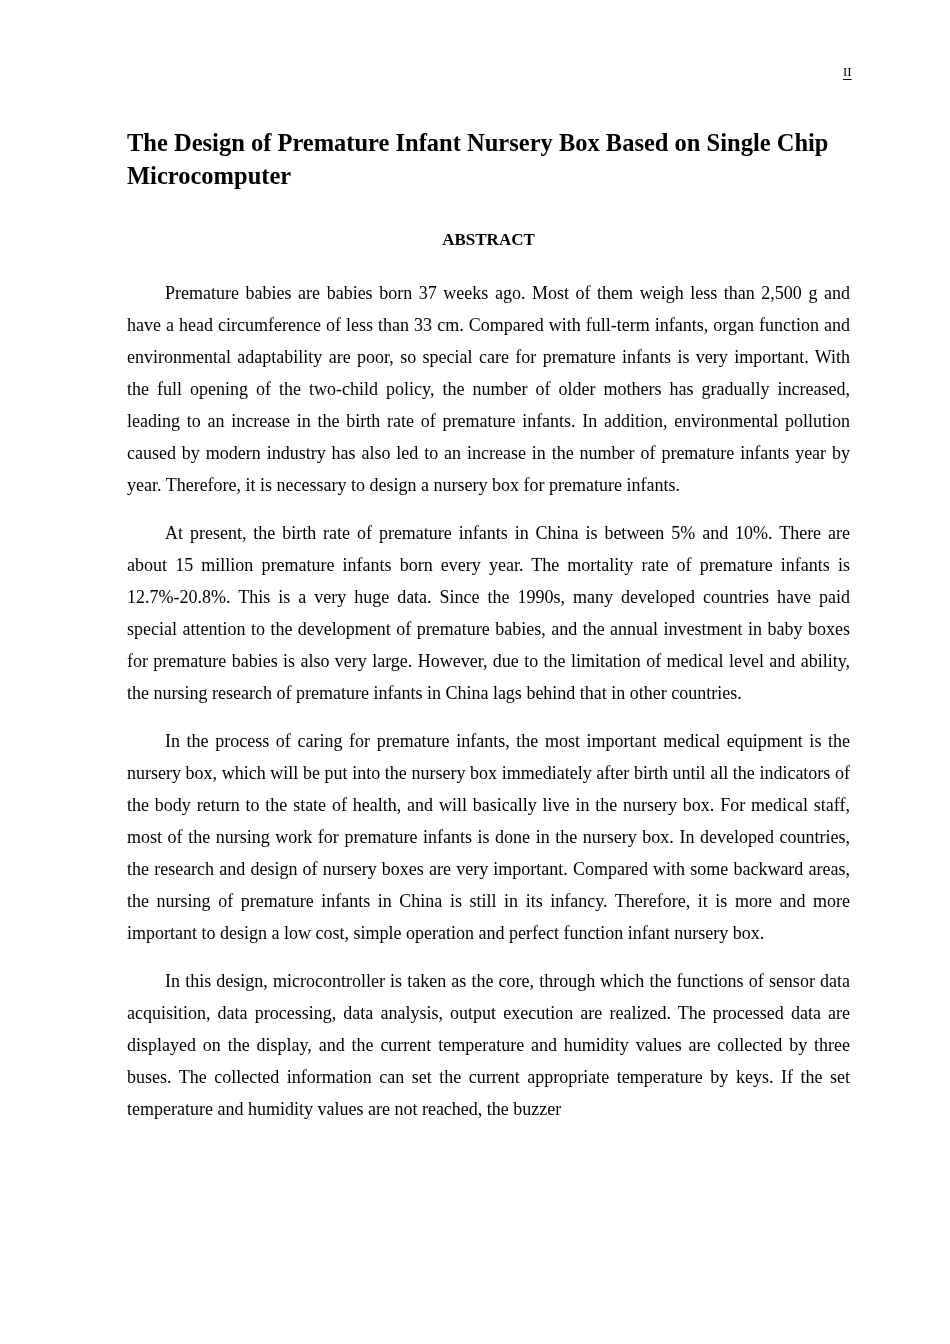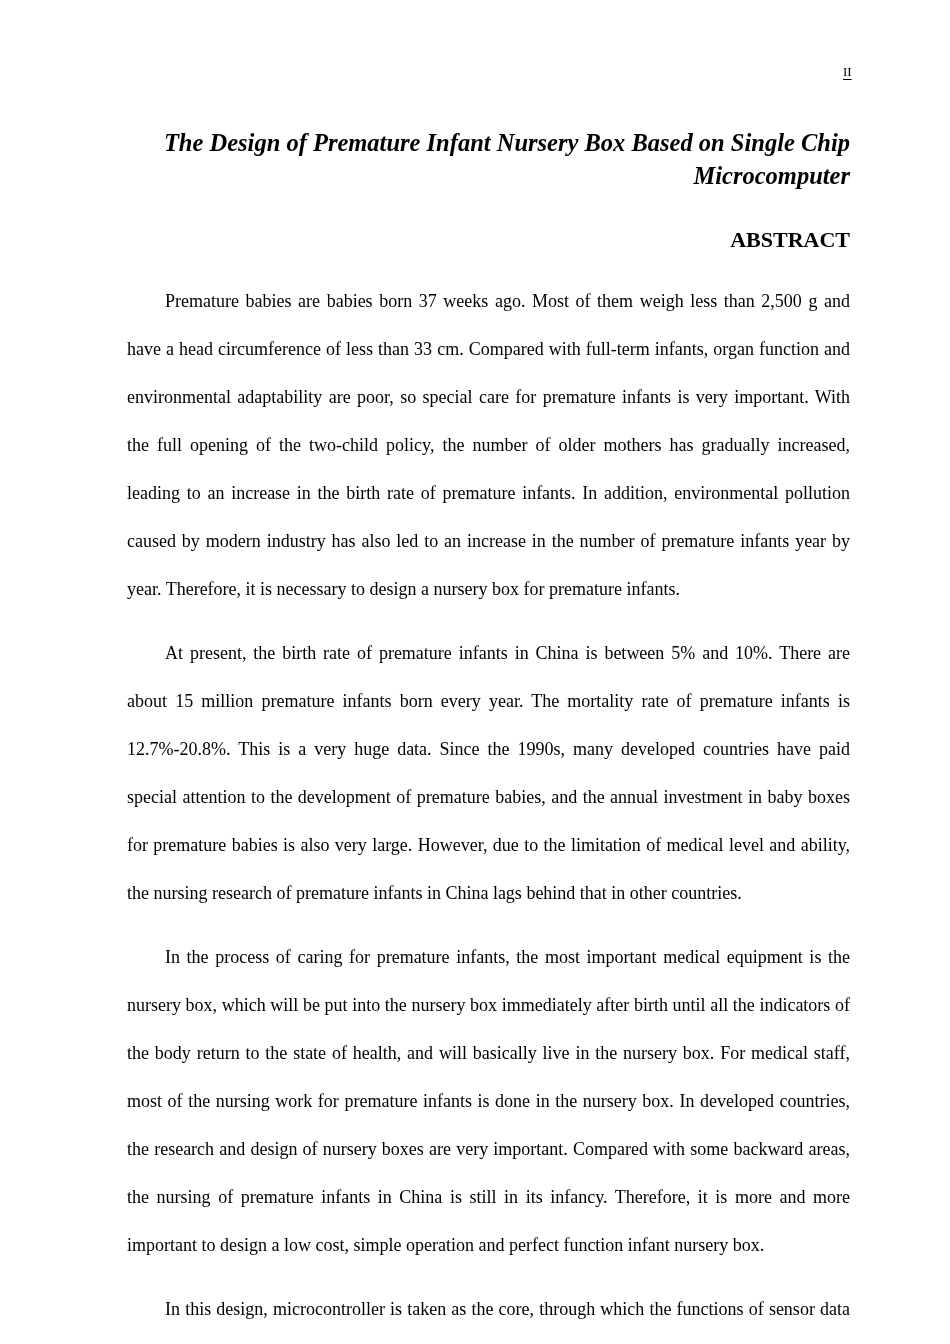--- a/index.html
+++ b/index.html
@@ -27,40 +27,39 @@
       font-family: Liberation Serif, serif;
     }
     .content {
       position: absolute;
       left: 127px;
       top: 126px;
       width: 723px;
     }
     .title {
       margin: 0;
-      text-align: right;
+      text-align: left;
       font-size: 24.5px;
       font-weight: bold;
       line-height: 33px;
-      font-style: italic;
     }
     .abstract-heading {
       margin: 33px 0 0 0;
-      text-align: right;
-      font-size: 22px;
+      text-align: center;
+      font-size: 17px;
       font-weight: bold;
       line-height: 30px;
     }
     .paragraphs {
       margin-top: 22px;
     }
     .para {
       margin: 0 0 16px 0;
       font-size: 18px;
-      line-height: 48px;
+      line-height: 32px;
       text-align: justify;
       text-indent: 38px;
     }
   </style>
 </head>
 <body>
 
 <div class="page-number">II</div>
 
 <div class="content">

